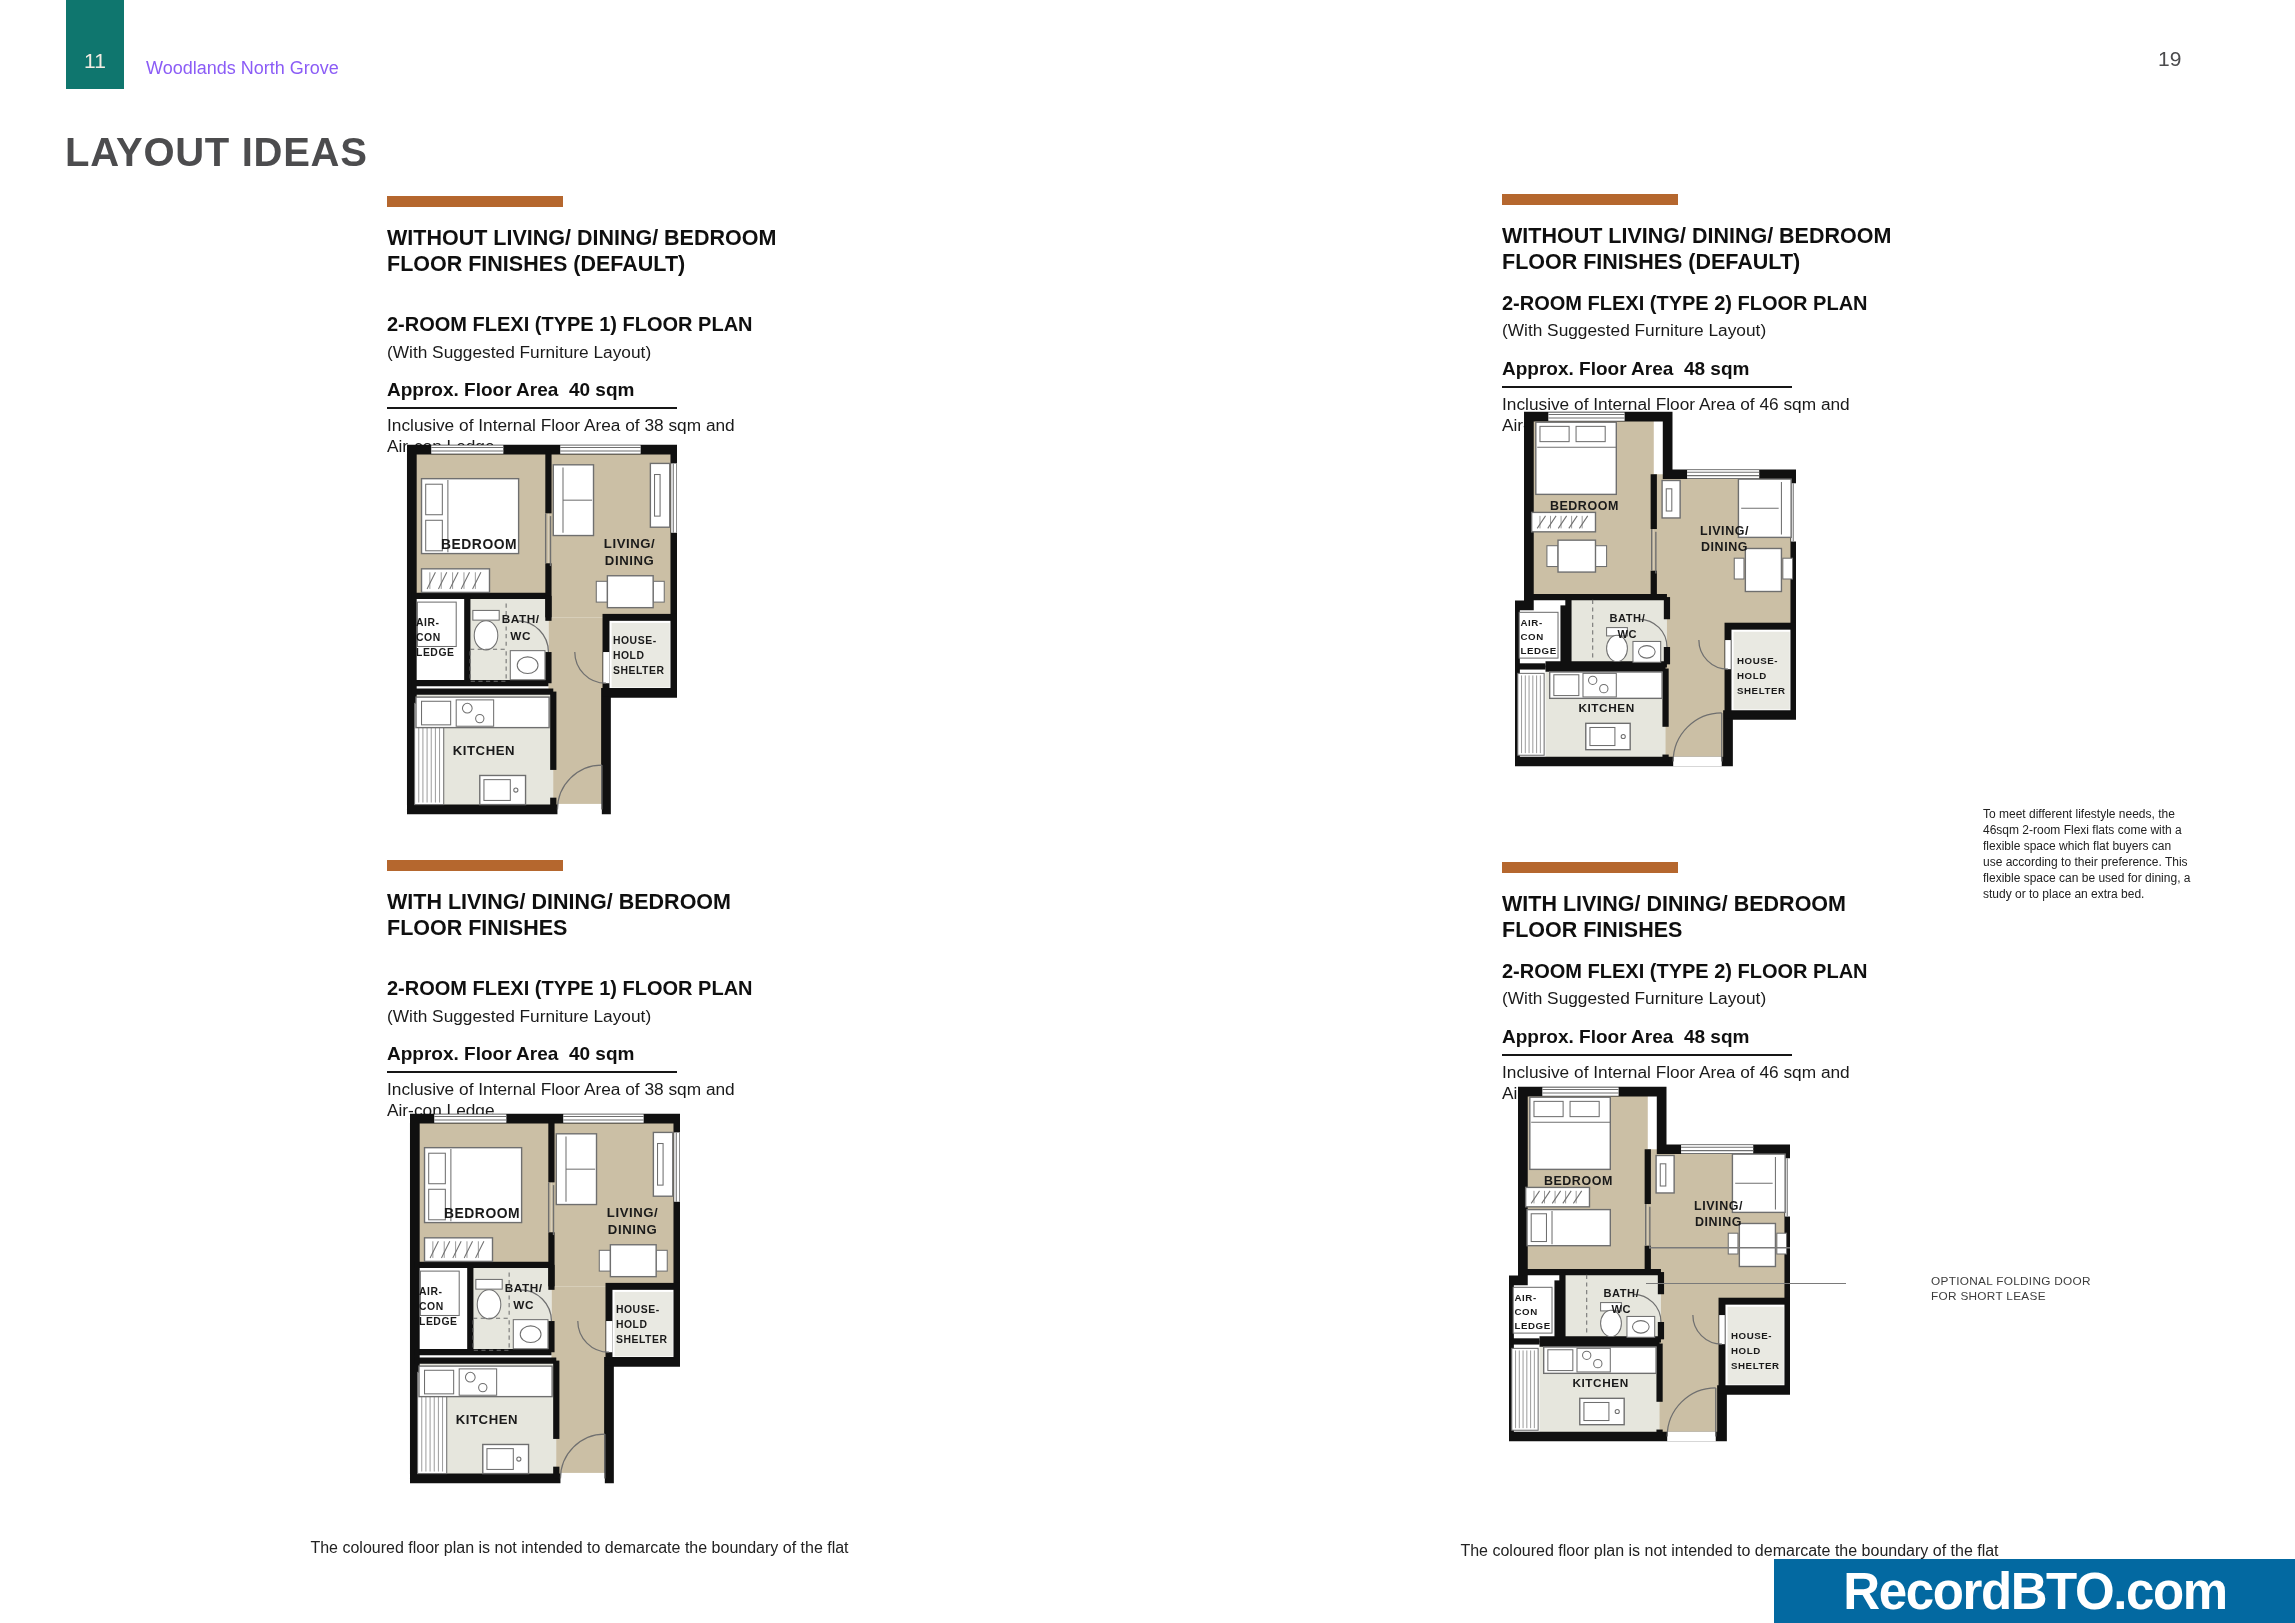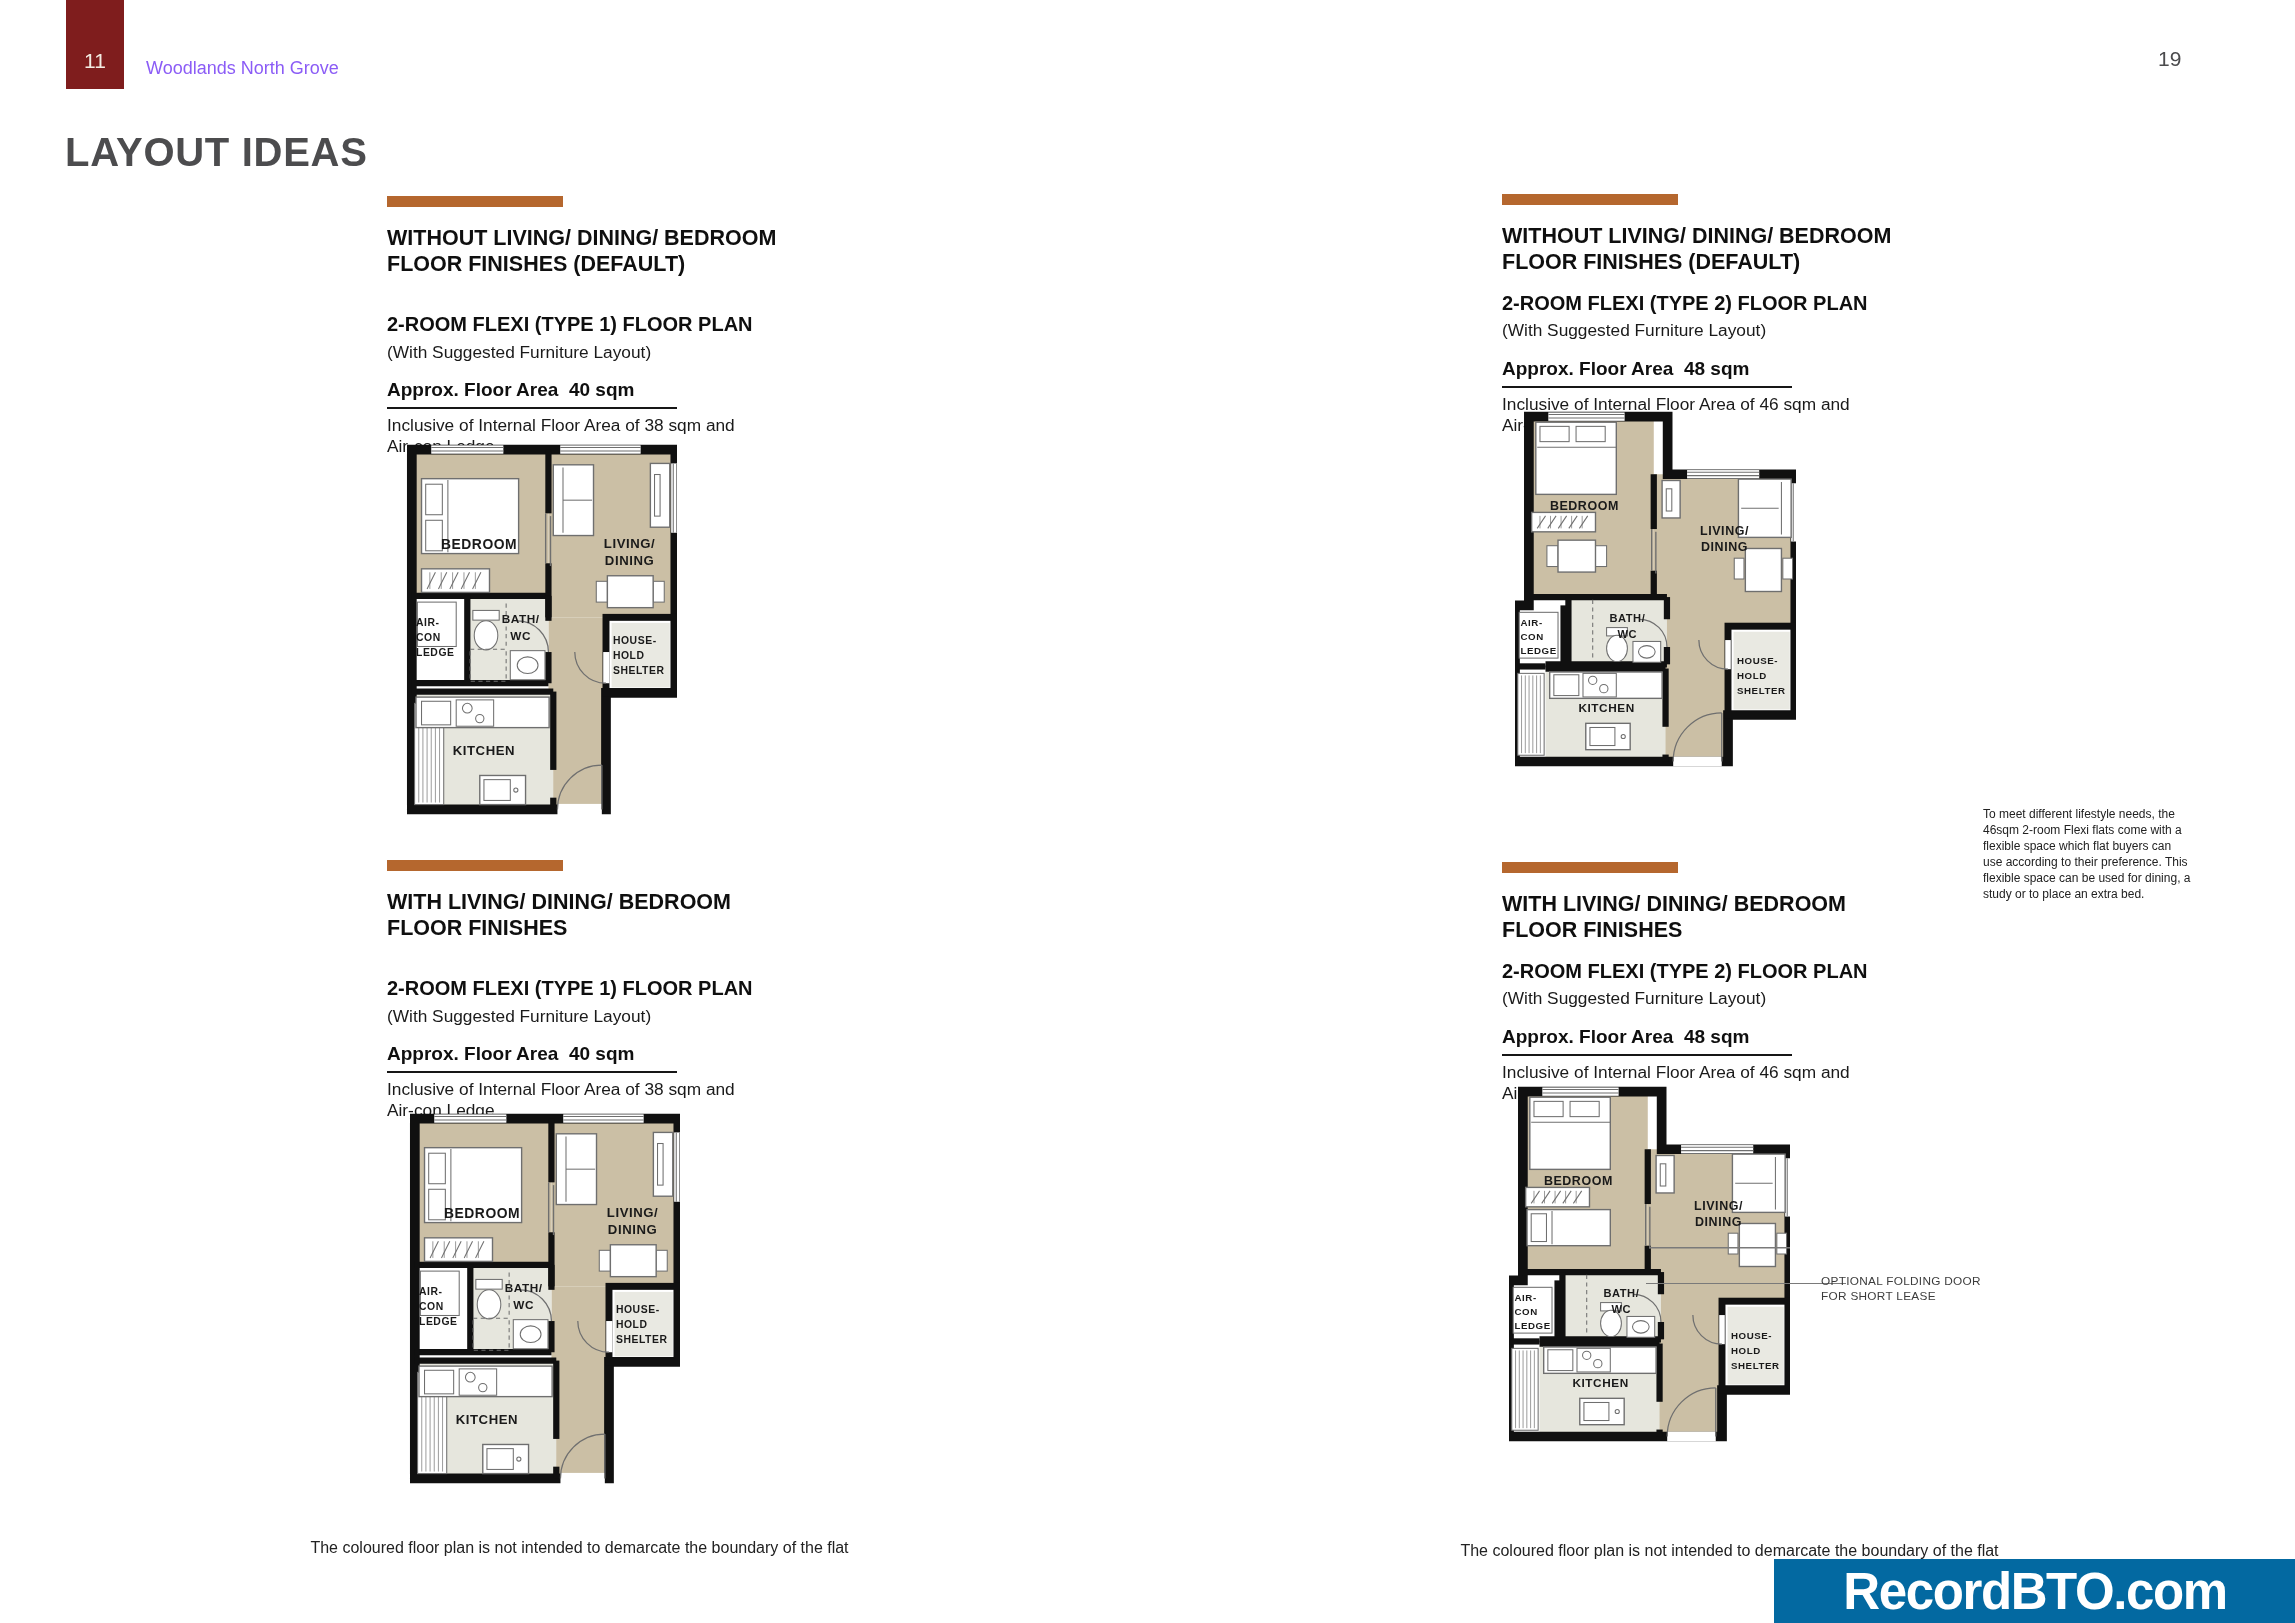--- a/index.html
+++ b/index.html
@@ -1,20 +1,20 @@
 <!DOCTYPE html>
 <html style="font-size:11px"><head>
 <meta charset="utf-8">
 <style>
   html,body{margin:0;padding:0;background:#ffffff;}
   #page{position:relative;width:2295px;height:1623px;background:#ffffff;overflow:hidden;
         font-family:"Liberation Sans",sans-serif;color:#111111;}
   .abs{position:absolute;}
   
-  .page-tab{left:66px;top:0;width:58px;height:89px;background:#7f1d1d;text-align:center;}
+  .page-tab{left:66px;top:0;width:58px;height:89px;background:#0f766e;text-align:center;}
   .page-tab span{display:block;margin-top:49px;font-size:21px;color:#f3ece2;}
   .project-name{left:146px;top:58px;font-size:18px;color:#8b5cf6;}
   .page-num-right{left:2158px;top:47px;font-size:21px;color:#4b4b4d;}
   .page-title{left:65px;top:130px;font-size:40px;font-weight:bold;color:#4c4c4e;letter-spacing:0.7px;margin:0;}
   
   .section{width:458px;}
   .bar{width:176px;height:11px;background:#b5672e;}
   .heading{margin-top:18px;font-size:21.5px;line-height:26px;font-weight:bold;color:#0f0f0f;}
   .plan-title{font-size:20px;font-weight:bold;color:#0f0f0f;}
   .gap-lg{margin-top:36px;}
@@ -24,21 +24,21 @@
         padding-bottom:6.2px;border-bottom:2.8px solid #161616;white-space:pre;}
   .note{margin-top:5.6px;font-size:17.3px;line-height:21px;color:#1a1a1a;}
   
   .plan svg{display:block;width:100%;height:100%;}
   #plan1{left:406px;top:444px;width:271px;height:371px;}
   #plan2{left:1515px;top:411px;width:281px;height:361px;}
   #plan3{left:409px;top:1113px;width:271px;height:371px;}
   #plan4{left:1509px;top:1086px;width:281px;height:361px;}
   
   .side-note{left:1983px;top:806px;width:208px;font-size:12px;line-height:16px;color:#222;}
-  .annotation{left:1821px;top:1274px;font-size:11.8px;line-height:15.3px;color:#3c3c3c;letter-spacing:0.3px;}
+  .annotation{left:1931px;top:1274px;font-size:11.8px;line-height:15.3px;color:#3c3c3c;letter-spacing:0.3px;}
   .leader{left:1646px;top:1283px;width:200px;height:1.4px;background:#7a7a7a;}
   .footer-note{width:597px;text-align:center;font-size:16px;color:#222;}
   #footer-left{left:281px;top:1539px;}
   #footer-right{left:1431px;top:1542px;}
   .watermark{left:1774px;top:1559px;width:522px;height:65px;background:#0369a1;
              display:flex;align-items:center;justify-content:center;}
   .watermark span{color:#fff;font-size:51px;font-weight:bold;letter-spacing:-1.4px;}
 </style>
 </head>
 <body>

